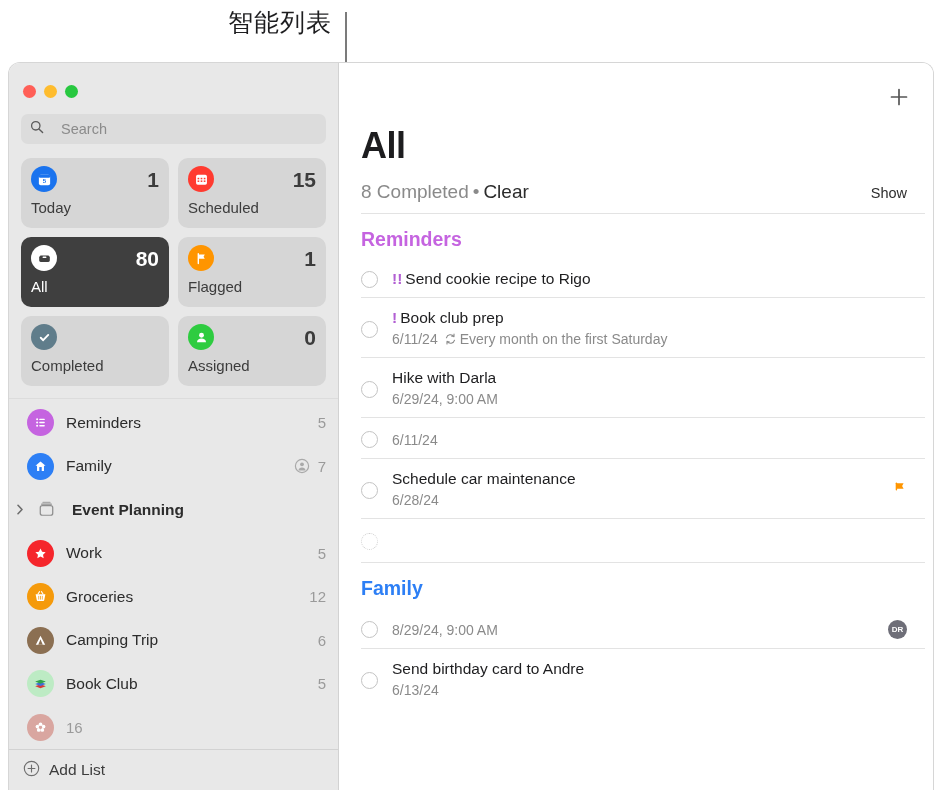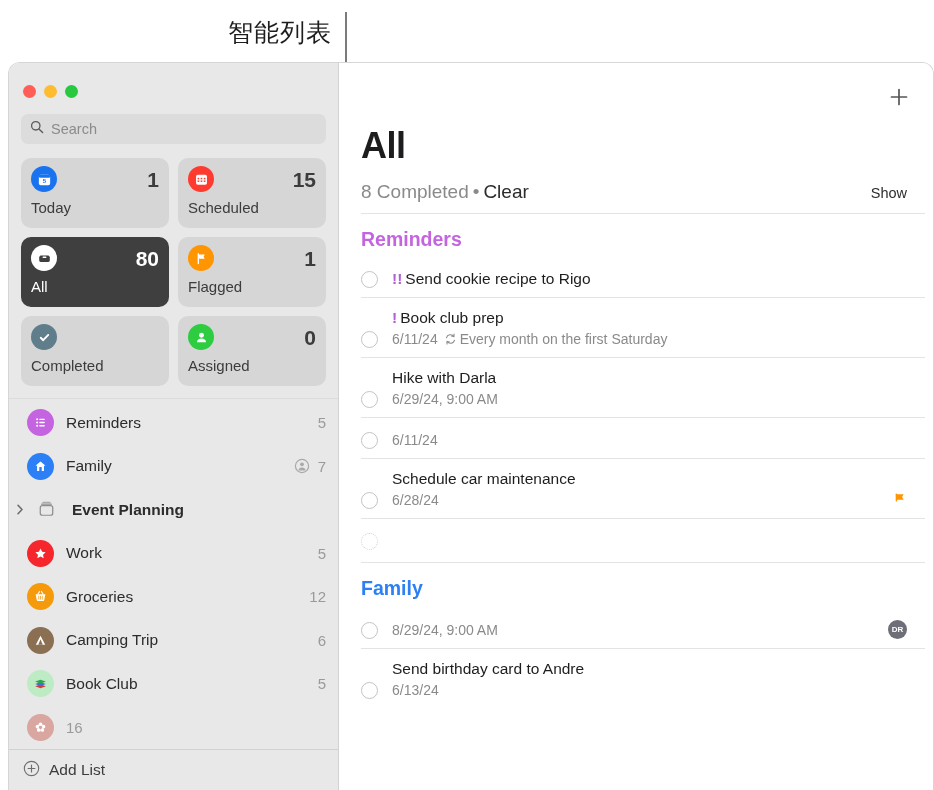--- a/index.html
+++ b/index.html
@@ -7,21 +7,21 @@
     width:934px;height:790px;
     background:#ffffff;
     font-family:"Liberation Sans","DejaVu Sans",sans-serif;
     -webkit-font-smoothing:antialiased;
     overflow:hidden;
     position:relative;
   }
 
   
   .callout-label{
-    position:absolute; left:228px; top:16px;
+    position:absolute; left:228px; top:6px;
     font-size:25px; color:#1d1d1f; letter-spacing:1px;
     white-space:nowrap;
   }
   .callout-vline{
     position:absolute; left:345px; top:12px;
     width:2px; height:290px; background:#7b7b7b;
   }
   .bracket{
     position:absolute; left:330px; top:182px;
     width:14px; height:240px;
@@ -61,21 +61,21 @@
     padding:22px 0 0 14px;
   }
   .dot{width:13px;height:13px;border-radius:50%;}
   .dot.red{background:#ff5f57;}
   .dot.yellow{background:#febc2e;}
   .dot.green{background:#28c840;}
 
   .search-wrap{padding:16px 12px 0 12px;}
   .search{
     height:30px; background:#dcdcdc; border-radius:7px;
-    display:flex; align-items:center; padding:0 9px; gap:7px;
+    display:flex; align-items:center; padding:0 9px; gap:17px;
   }
   .search .ph{color:#8b8b8b; font-size:14.5px;}
 
   
   .smart-grid{
     padding:14px 12px 0 12px;
     display:grid; grid-template-columns:1fr 1fr;
     gap:9px;
   }
   .smart-card{
@@ -156,21 +156,21 @@
   .c-show{font-size:14.5px;color:#2c2c2c;}
 
   .sec-head{
     font-size:19.5px;font-weight:bold;
     padding:14px 0 8px 22px;
   }
   .divider{height:1px;background:#e3e3e3;margin-left:22px;margin-right:8px;}
   .top-divider{height:1px;background:#e3e3e3;margin:10px 8px 0 22px;}
 
   .rem-row{
-    display:flex; align-items:flex-end;
+    display:flex; align-items:center;
     padding:10px 26px 9px 22px;
     position:relative;
   }
   .rem-circle{
     width:17px;height:17px;border-radius:50%;
     border:1.4px solid #c3c3c3; flex:0 0 17px;
     margin-top:2px; margin-right:14px;
     box-sizing:border-box;
   }
   .rem-circle.dotted{border-style:dotted;border-color:#cfcfcf;}

